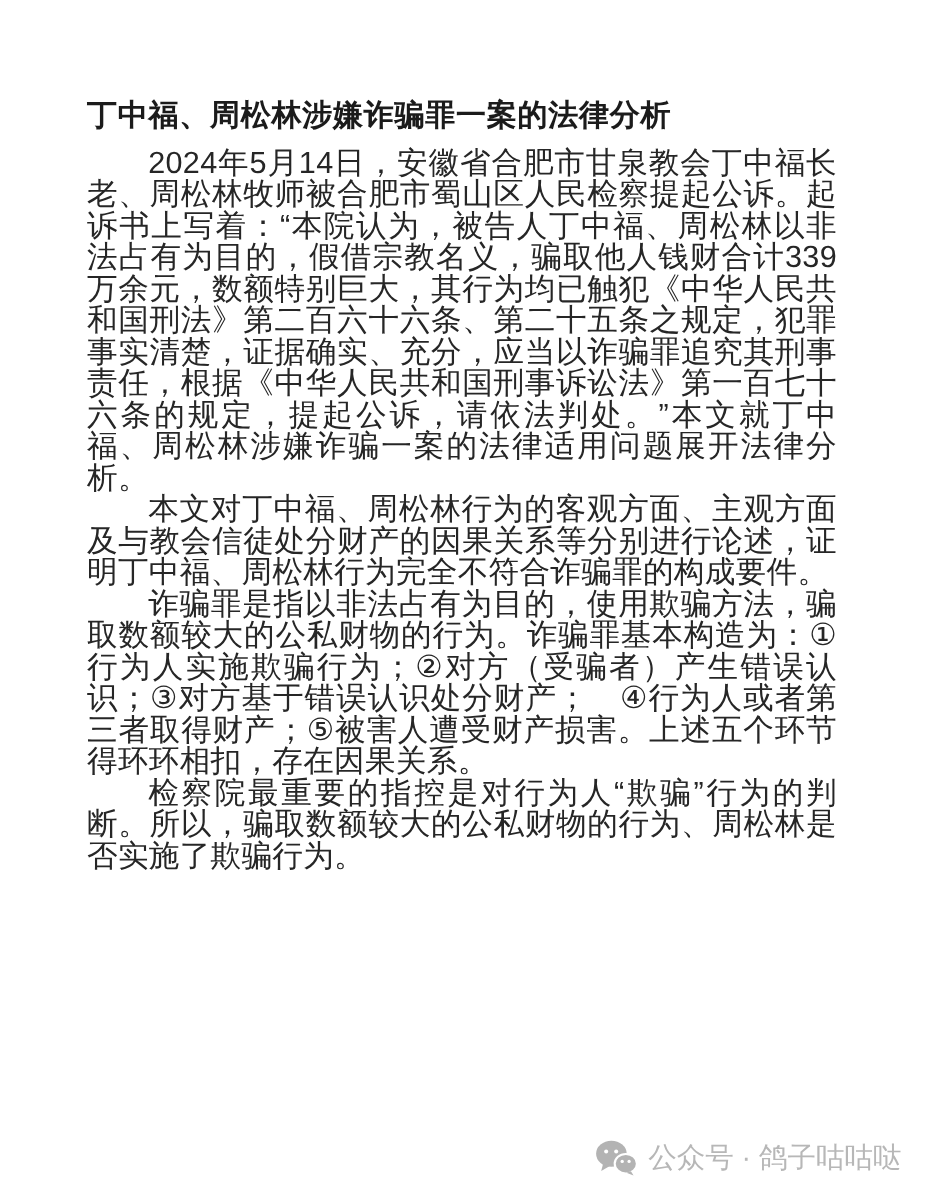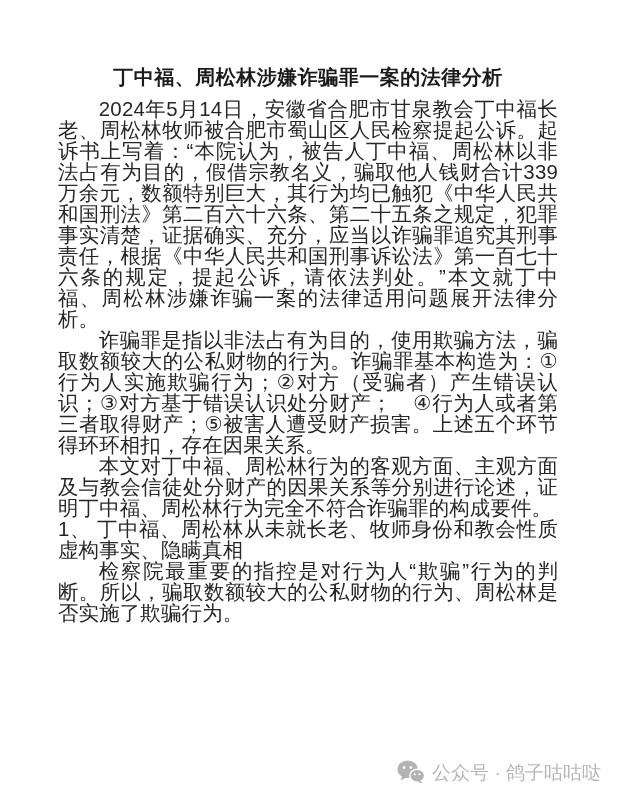--- a/index.html
+++ b/index.html
@@ -17,21 +17,21 @@
   .doc {
     position: absolute;
     left: 58px;
     top: 64px;
     width: 500px;
     color: #262626;
   }
   .doc-title {
     font-size: 20px;
     font-weight: 700;
-    text-align: center;
+    text-align: left;
     color: #1b1b1b;
     margin: 0 0 9px 0;
     line-height: 26px;
     letter-spacing: 0.5px;
   }
   .para {
     margin: 0;
     font-size: 20.4px;
     line-height: 21px;
     text-align: justify;
@@ -56,25 +56,24 @@
   .wm-icon { display: inline-block; width: 28px; height: 24px; }
 </style>
 </head>
 <body>
 
 <div class="doc">
   <h1 class="doc-title">丁中福、周松林涉嫌诈骗罪一案的法律分析</h1>
 
   <p class="para indent">2024年5月14日，安徽省合肥市甘泉教会丁中福长老、周松林牧师被合肥市蜀山区人民检察提起公诉。起诉书上写着：“本院认为，被告人丁中福、周松林以非法占有为目的，假借宗教名义，骗取他人钱财合计339万余元，数额特别巨大，其行为均已触犯《中华人民共和国刑法》第二百六十六条、第二十五条之规定，犯罪事实清楚，证据确实、充分，应当以诈骗罪追究其刑事责任，根据《中华人民共和国刑事诉讼法》第一百七十六条的规定，提起公诉，请依法判处。”本文就丁中福、周松林涉嫌诈骗一案的法律适用问题展开法律分析。</p>
 
+  <p class="para indent">本文对丁中福、周松林行为的客观方面、主观方面及与教会信徒处分财产的因果关系等分别进行论述，证明丁中福、周松林行为完全不符合诈骗罪的构成要件。</p>
+
   <p class="para indent">诈骗罪是指以非法占有为目的，使用欺骗方法，骗取数额较大的公私财物的行为。诈骗罪基本构造为：①行为人实施欺骗行为；②对方（受骗者）产生错误认识；③对方基于错误认识处分财产；　④行为人或者第三者取得财产；⑤被害人遭受财产损害。上述五个环节得环环相扣，存在因果关系。</p>
 
-  <p class="para indent">本文对丁中福、周松林行为的客观方面、主观方面及与教会信徒处分财产的因果关系等分别进行论述，证明丁中福、周松林行为完全不符合诈骗罪的构成要件。</p>
-
-  <p class="para">1、 丁中福、周松林从未就长老、牧师身份和教会性质虚构事实、隐瞒真相</p>
 
   <p class="para indent">检察院最重要的指控是对行为人“欺骗”行为的判断。所以，骗取数额较大的公私财物的行为、周松林是否实施了欺骗行为。</p>
 </div>
 
 <div class="watermark">
   <span class="wm-icon">
     <svg width="28" height="24" viewBox="0 0 28 24" aria-hidden="true">
 
       <ellipse cx="10.6" cy="9.2" rx="10.2" ry="8.7" fill="#b3b3b3"></ellipse>
       <polygon points="5.2,15.4 3.8,20.6 10.4,16.9" fill="#b3b3b3"></polygon>

